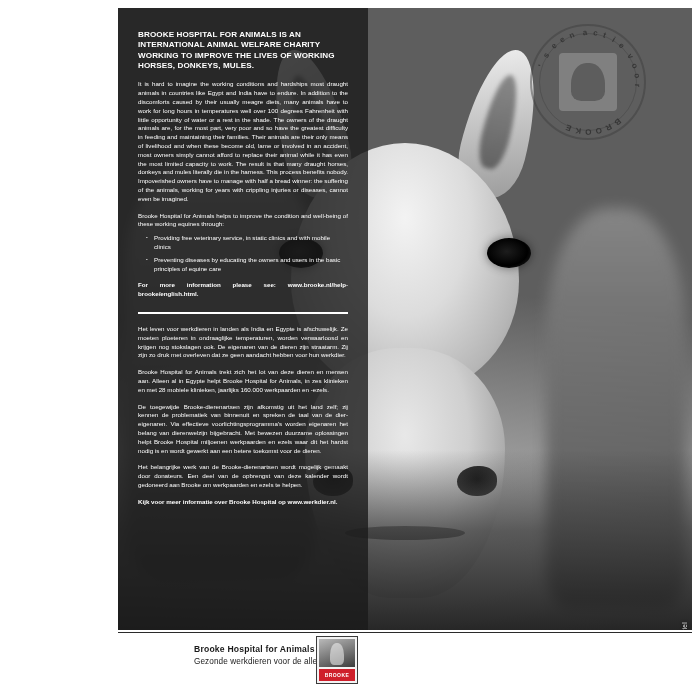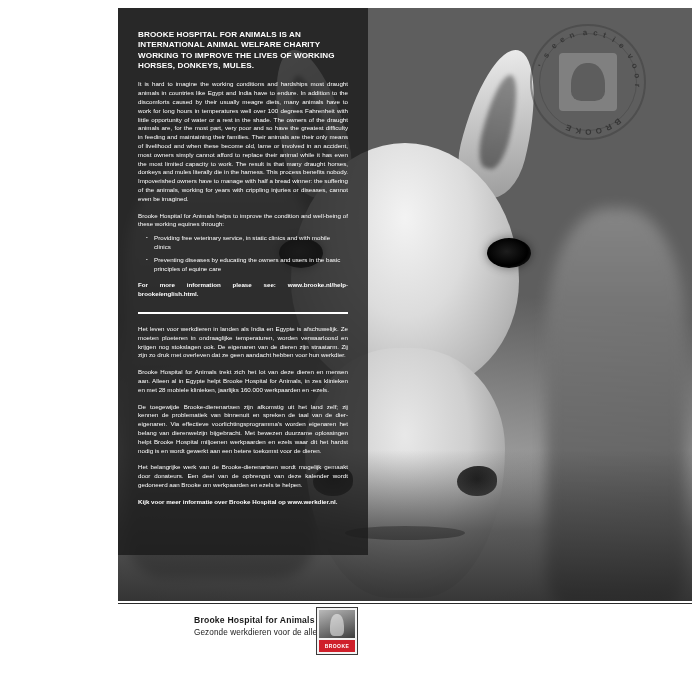--- a/index.html
+++ b/index.html
@@ -208,21 +208,21 @@
     white-space: nowrap;
     text-shadow: 0 0 3px rgba(0,0,0,.9);
   }
 
   
   .textcol {
     position: absolute;
     left: 118px;
     top: 8px;
     width: 250px;
-    height: 547px;
+    height: 682px;
     background: rgba(26,26,26,0.80);
     color: #ffffff;
     box-sizing: border-box;
     padding: 22px 20px 16px 20px;
     font-size: 6.2px;
     line-height: 1.42;
     overflow: hidden;
   }
   .textcol h2 {
     margin: 0 0 9px 0;
@@ -270,21 +270,21 @@
     left: 0; top: 0;
     width: 118px;
     height: 700px;
     background: #ffffff;
   }
 
   
   .footer {
     position: absolute;
     left: 118px;
-    top: 601px;
+    top: 630px;
     width: 574px;
     height: 62px;
     background: #ffffff;
   }
   .footer .fline {
     position: absolute;
     left: 0;
     top: 2px;
     width: 574px;
     height: 1px;

